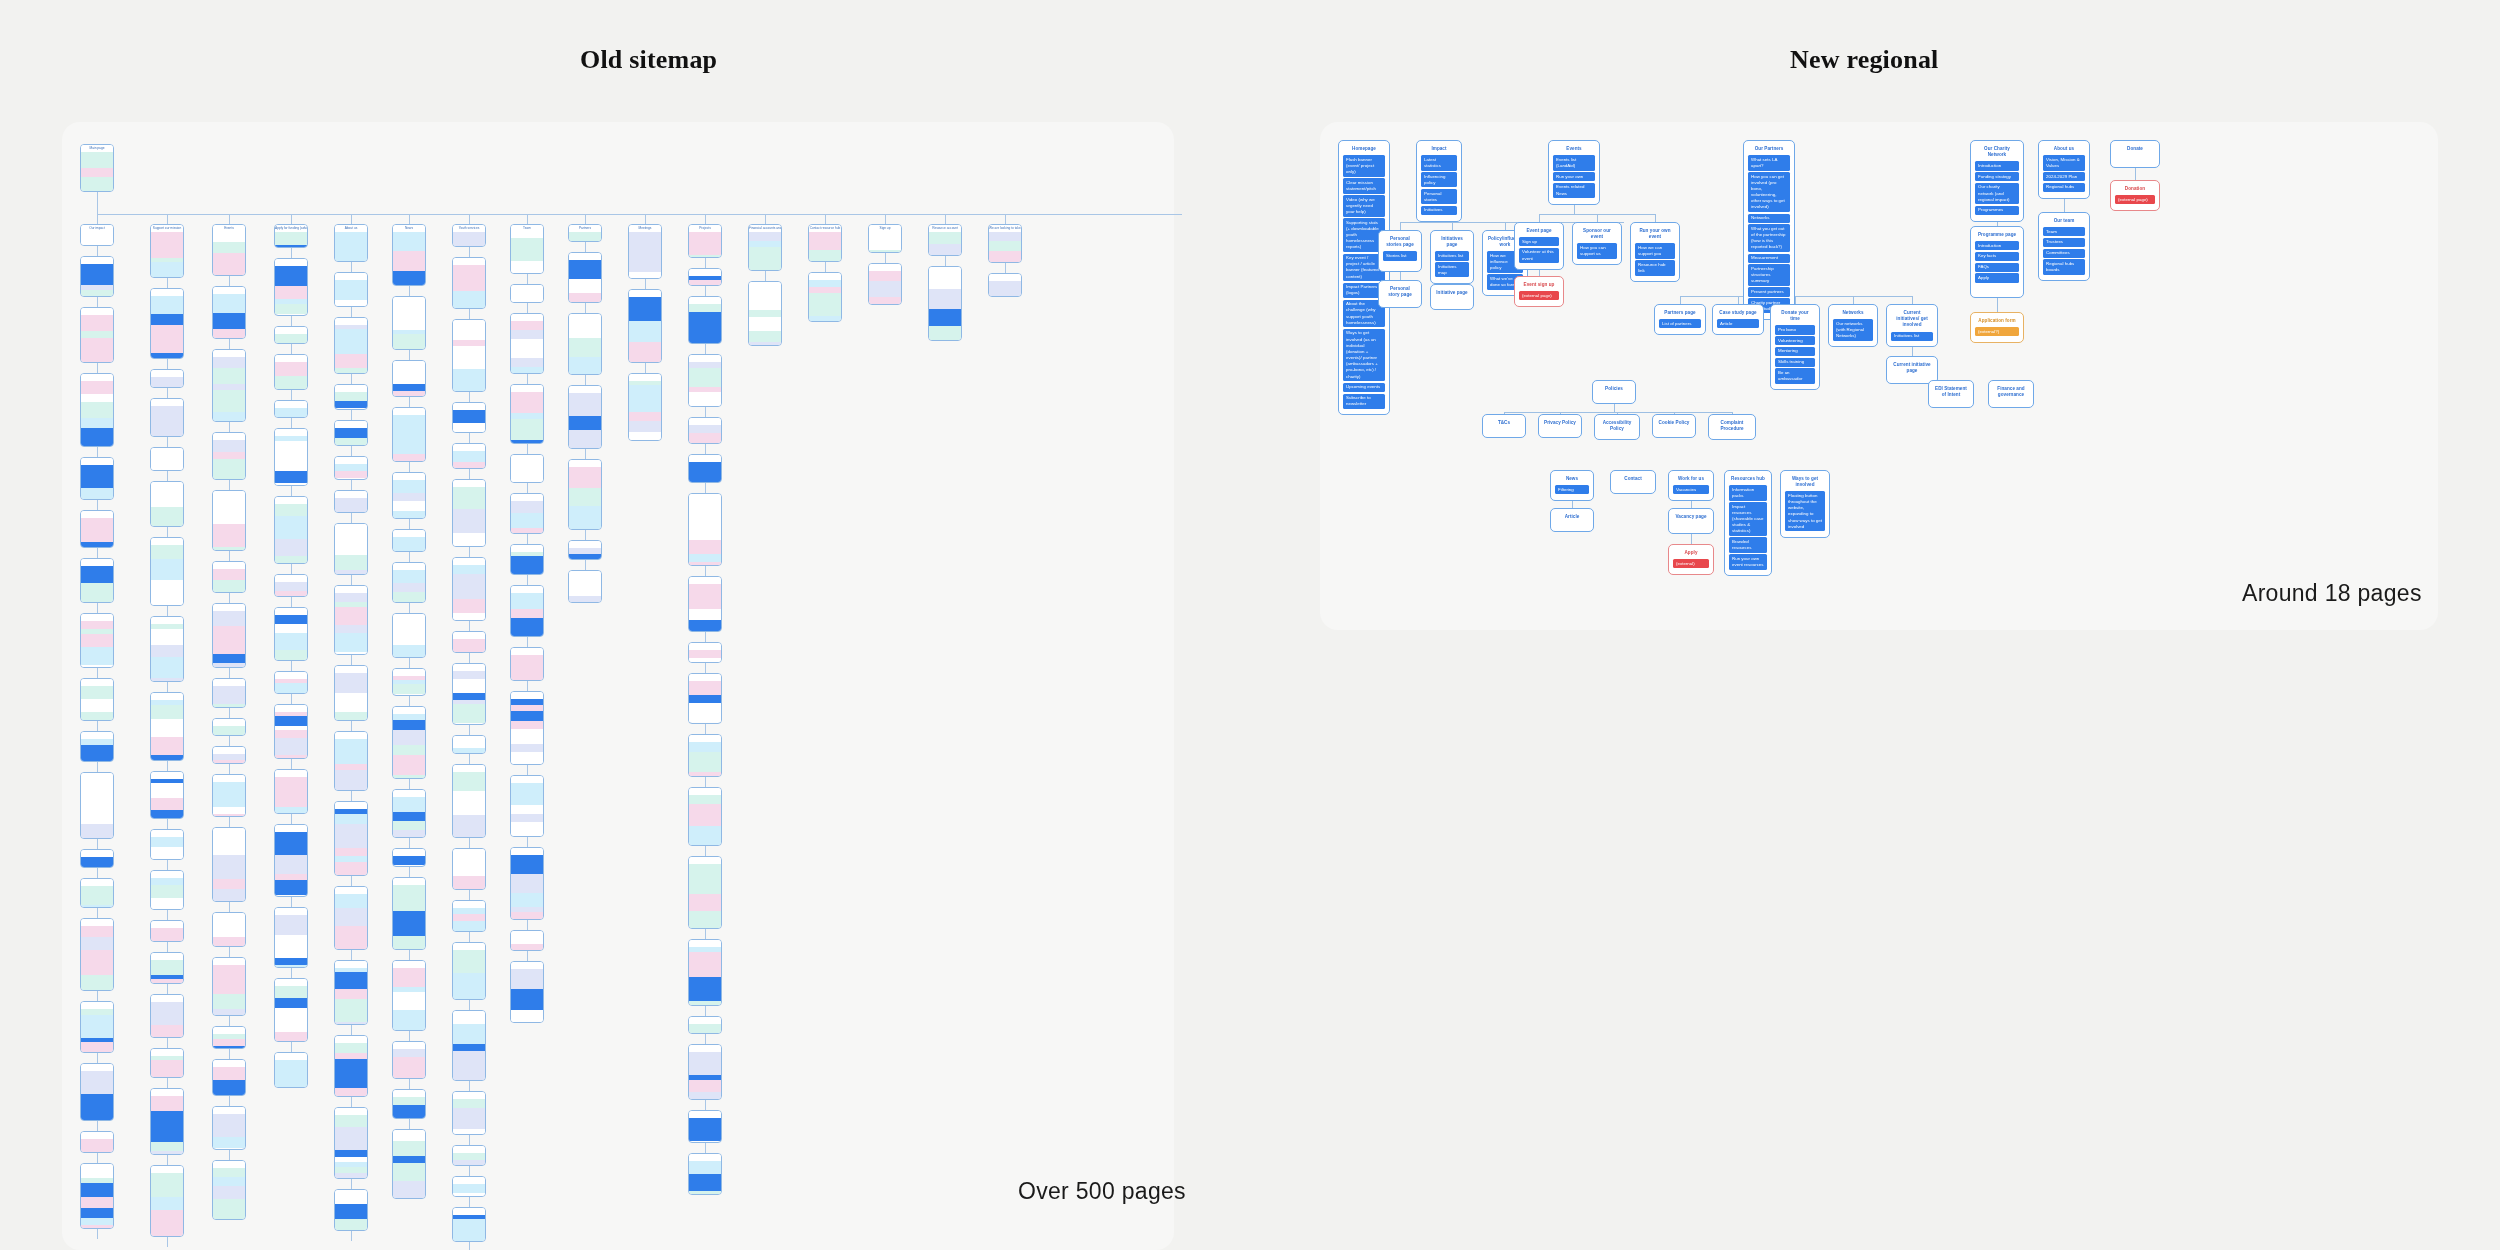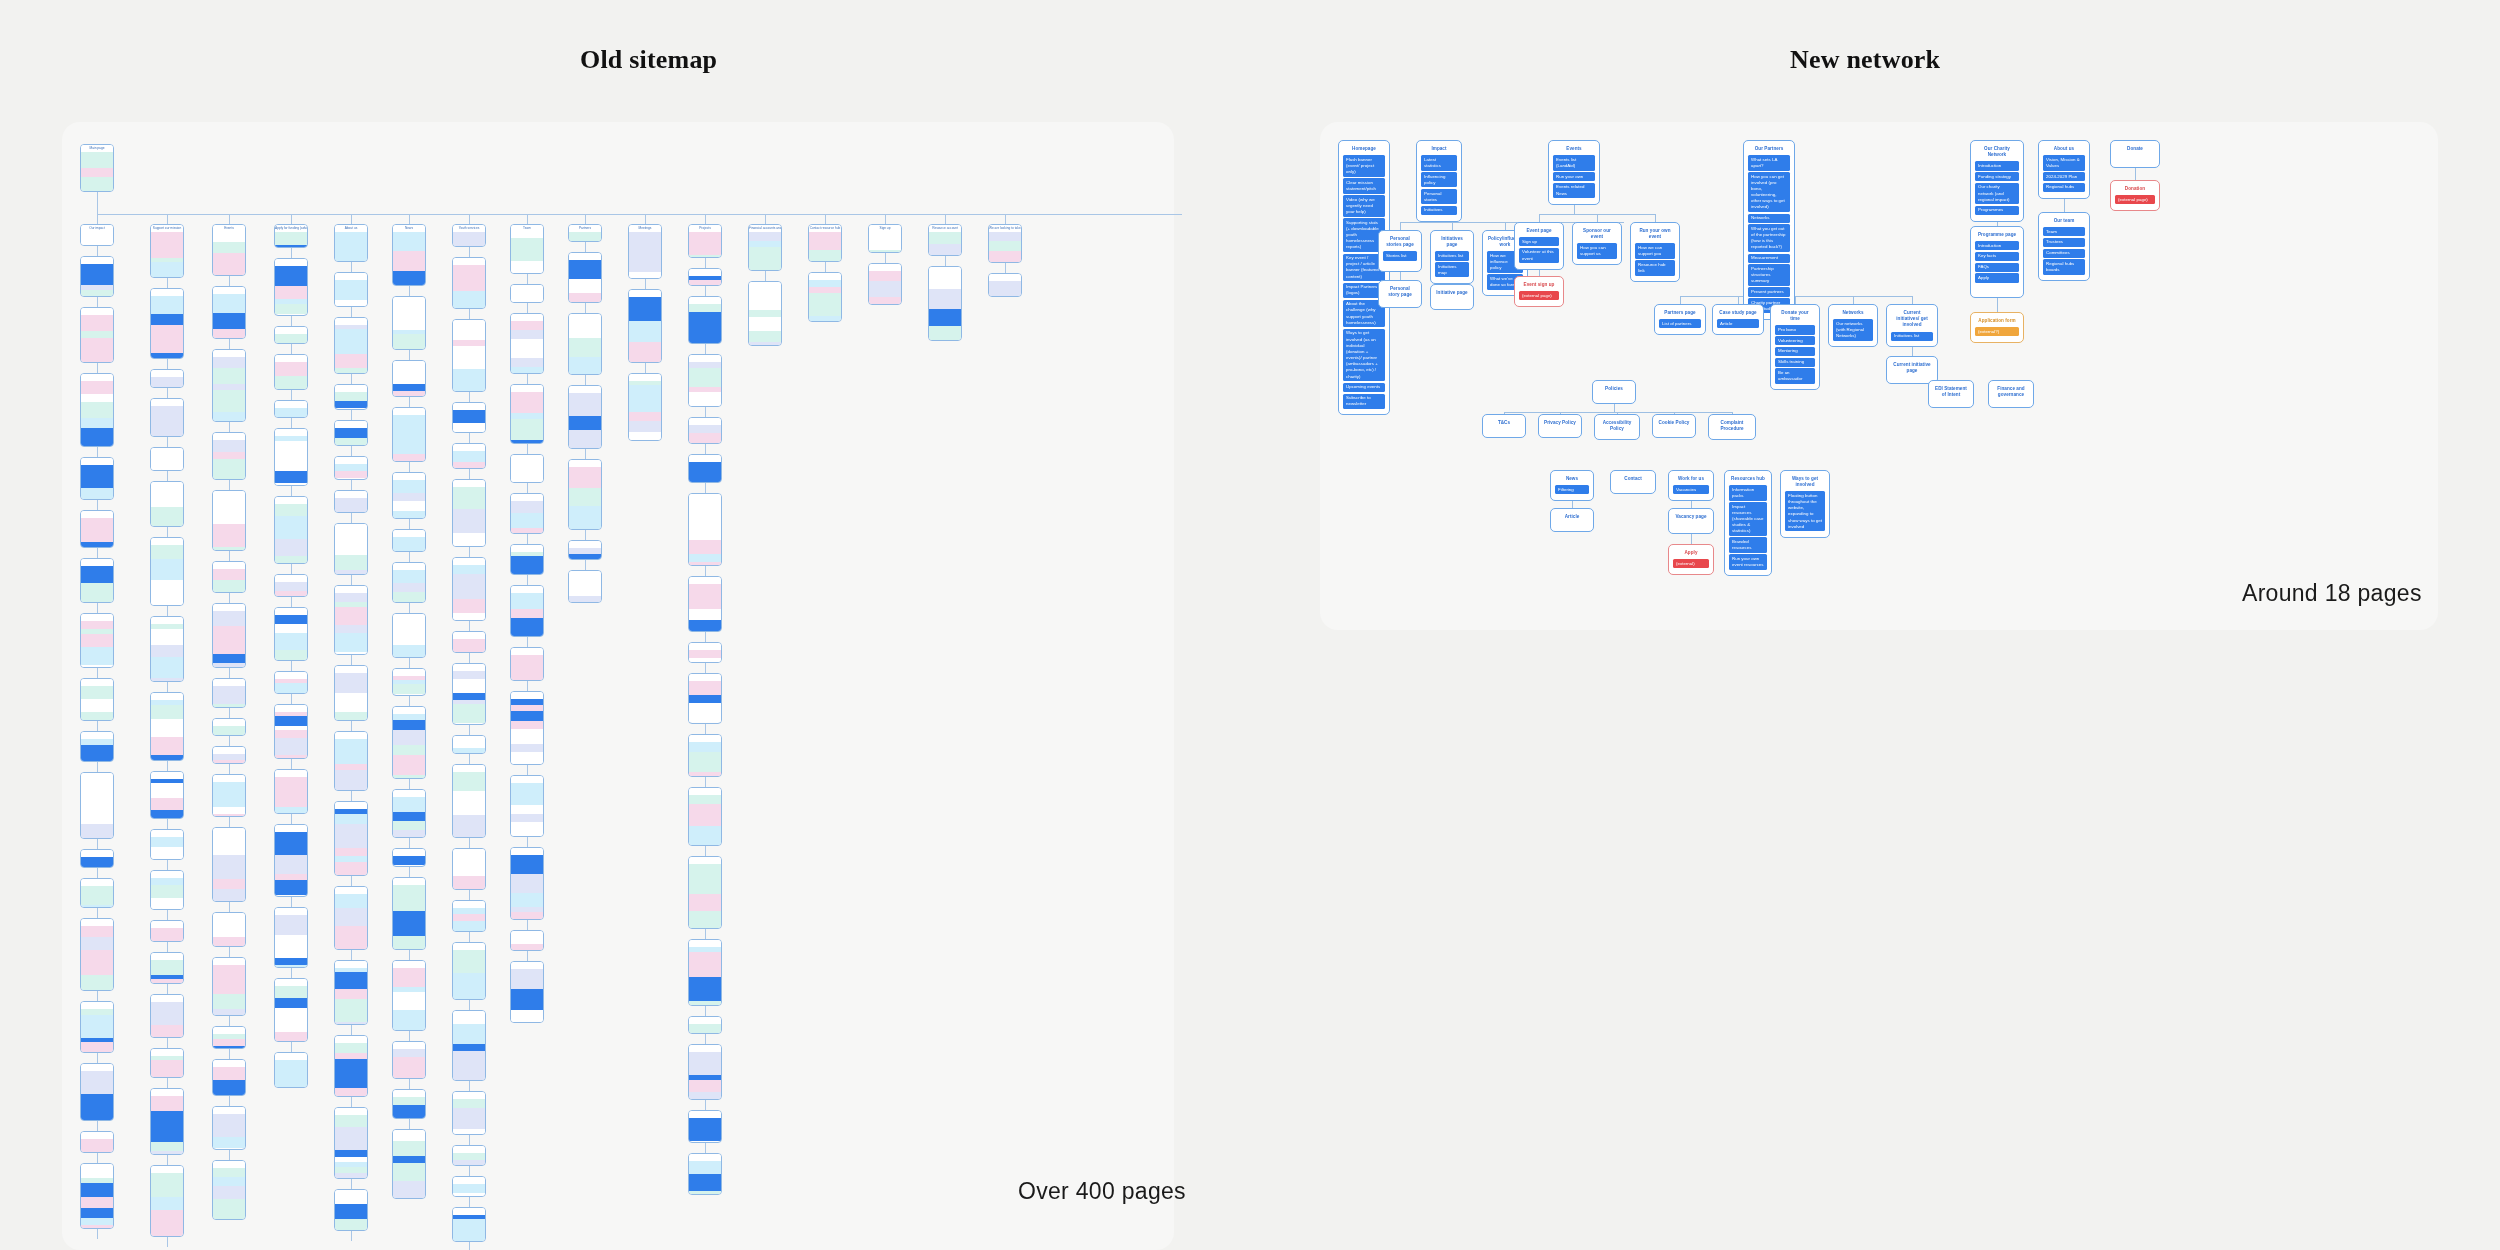--- a/index.html
+++ b/index.html
@@ -109,21 +109,21 @@
   .oln { position: absolute; background: #a9c6e6; }
   .oln.h { height: 1px; }
   .oln.v { width: 1px; }
 </style>
 </head>
 <body>
 
 <div class="stage">
 
   <div class="panel-title" id="title-old">Old sitemap</div>
-  <div class="panel-title" id="title-new">New network</div>
+  <div class="panel-title" id="title-new">New regional</div>
 
   <div class="canvas" id="canvas-old">
     <div id="old-content">
         <div class="ocard" style="left: 18px; top: 22px; width: 34px; height: 48px;">
           <span class="oc-head">Main page</span>
           <span class="band b-teal" style="height: 16px;"></span>
           <span class="band b-pink" style="height: 9px;"></span>
           <span class="band b-teal" style="height: 14px;"></span>
         </div>
         <div class="oln v" style="left: 35px; top: 70px; width: 1px; height: 22px;"></div>
@@ -1682,16 +1682,16 @@
         </div>
         <div class="node" style="left: 460px; top: 348px; width: 50px; min-height: 46px;">
           <span class="nd-title">Ways to get involved</span>
           <span class="rows">
             <span class="row">Floating button throughout the website, expanding to show ways to get involved</span>
           </span>
         </div>
       </div>
   </div>
 
-  <div class="caption" id="caption-old">Over 400 pages</div>
+  <div class="caption" id="caption-old">Over 500 pages</div>
   <div class="caption" id="caption-new">Around 18 pages</div>
 
 </div>
 
 </body></html>

